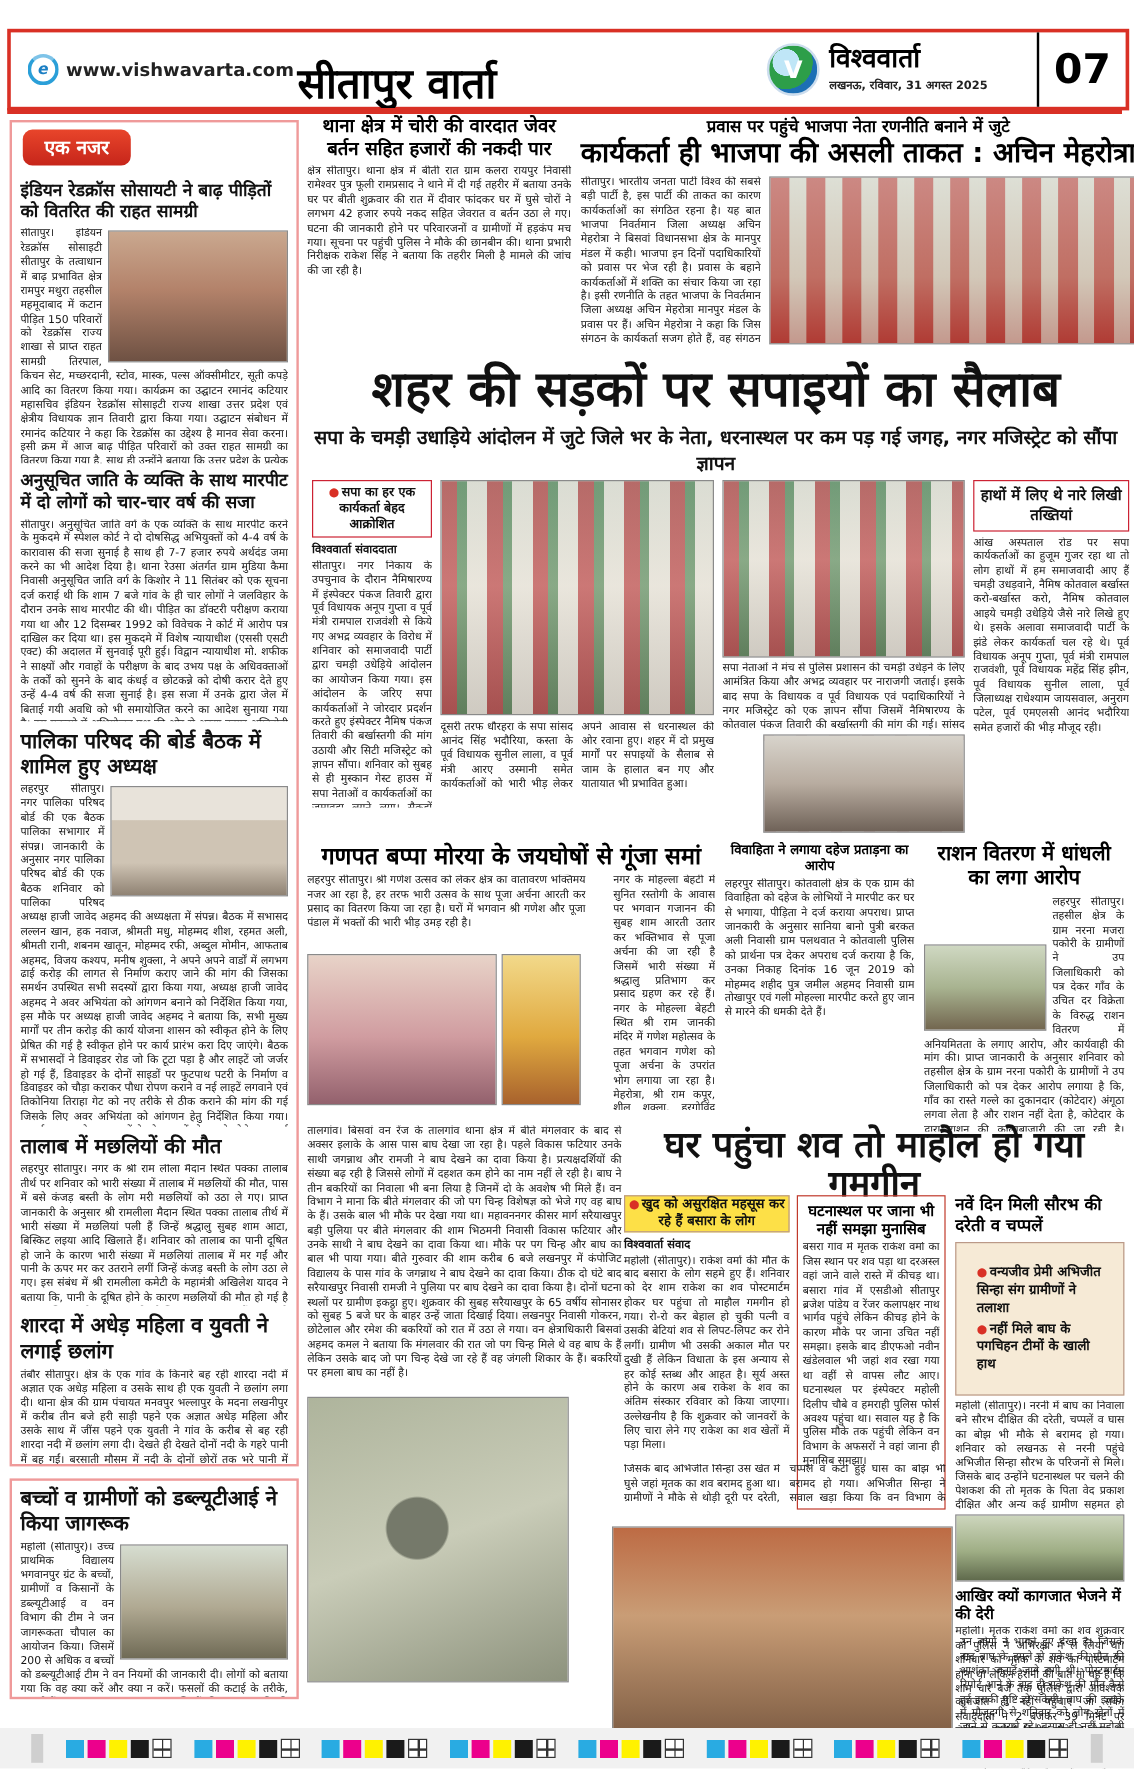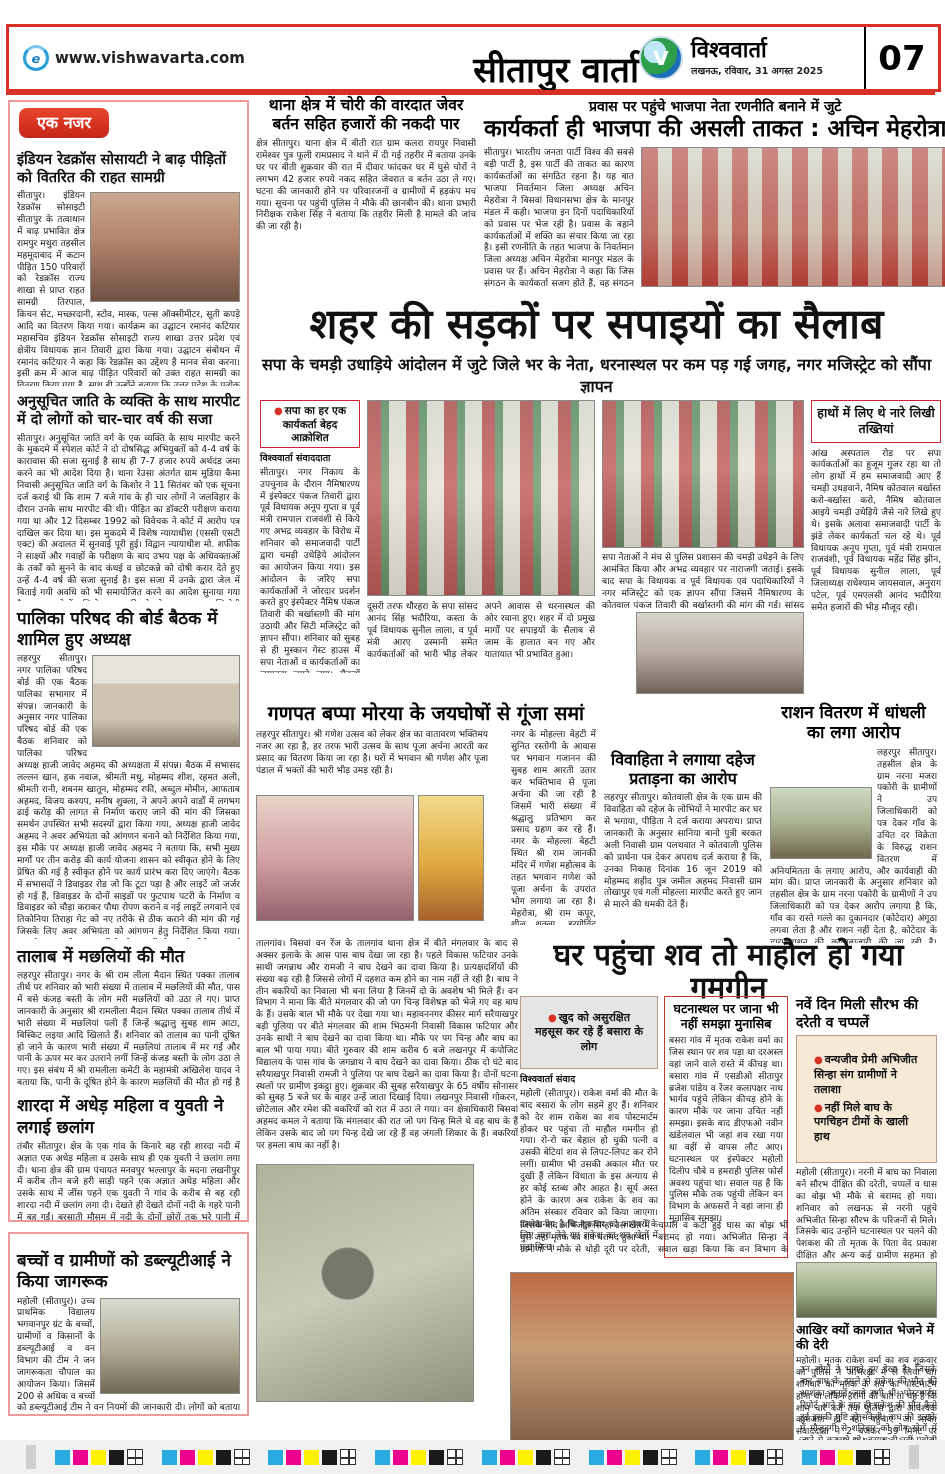--- a/index.html
+++ b/index.html
@@ -4,39 +4,39 @@
 <style>
   html,body{margin:0;padding:0;background:#fff;}
   .page{position:relative;width:945px;height:1474px;background:#fff;overflow:hidden;
         font-family:"DejaVu Sans","Liberation Sans",sans-serif;color:#111;}
   .abs{position:absolute;}
   
   .hdr{left:6px;top:24px;width:929px;height:62px;border:3px solid #d93025;display:flex;align-items:center;background:#fff;}
   .hdr-url{display:flex;align-items:center;gap:6px;padding-left:14px;width:225px;font-weight:700;font-size:15px;color:#222;}
   .e-icon{width:20px;height:20px;border-radius:50%;border:3px solid #2a9fd8;border-top-color:#7ec3e8;color:#1b7fc4;
           font-size:13px;font-weight:700;display:flex;align-items:center;justify-content:center;font-style:italic;}
-  .masthead{flex:1;text-align:right;font-size:35px;font-weight:800;color:#000;letter-spacing:0;margin-top:20px;}
+  .masthead{flex:1;text-align:left;font-size:35px;font-weight:800;color:#000;letter-spacing:0;margin-top:20px;}
   .brand{display:flex;align-items:center;gap:8px;width:225px;}
   .globe{width:40px;height:40px;border-radius:50%;background:radial-gradient(circle at 35% 35%,#bfe6f7 0 30%,#2d9e49 31% 60%,#1c6fb5 61%);
          display:flex;align-items:center;justify-content:center;color:#fff;font-weight:800;font-size:20px;border:2px solid #cde;}
   .brand-name{font-size:22px;font-weight:800;color:#000;line-height:1;}
   .brand-date{font-size:9.5px;font-weight:700;color:#222;margin-top:3px;}
   .pageno{width:72px;align-self:stretch;border-left:2px solid #000;display:flex;align-items:center;justify-content:center;
           font-size:34px;font-weight:800;color:#000;}
   .redbar{left:6px;top:90px;width:929px;height:5px;background:#d93025;}
   
   .bd{font-size:9px;line-height:1.32;text-align:justify;overflow:hidden;color:#141414;}
   .tt{font-weight:800;color:#000;line-height:1.2;}
   .ctr{text-align:center;}
   .photo{border:1px solid #8a8a8a;box-sizing:border-box;}
   .byline{font-weight:800;font-size:9.5px;margin:3px 0;}
   .reddot{color:#d93025;font-size:10px;margin-right:2px;}
   
   .lcol{left:8px;top:100px;width:241px;height:1122px;border:2px solid #ef9a9a;box-sizing:border-box;padding:6px 7px;overflow:hidden;}
-  .lbox2{left:8px;top:1232px;width:241px;height:184px;border:2px solid #ef9a9a;box-sizing:border-box;padding:16px 7px;overflow:hidden;}
+  .lbox2{left:8px;top:1232px;width:241px;height:184px;border:2px solid #ef9a9a;box-sizing:border-box;padding:5px 7px;overflow:hidden;}
   .eknajar{display:inline-block;background:linear-gradient(180deg,#e8452b,#c6251a);color:#fff;font-weight:800;font-size:16px;
            padding:3px 18px 5px;border-radius:8px;margin:0 0 6px 2px;}
   .l-title{font-size:14.5px;font-weight:800;line-height:1.25;margin:6px 0 4px;}
   .l-title-sm{font-size:17px;font-weight:800;line-height:1.25;margin:7px 0 3px;}
   .flR{float:right;margin:2px 0 3px 5px;}
   .flL{float:left;margin:2px 5px 3px 0;}
   
   .row1{left:256px;top:96px;width:681px;height:204px;display:grid;grid-template-columns:220px 1fr 146px;gap:8px;}
   .r1a-t{font-size:15.5px;}
   .r1b-t{font-size:23px;white-space:nowrap;}
@@ -45,27 +45,27 @@
   .leadh{left:256px;top:302px;width:681px;height:94px;}
   .leadh .h1{font-size:41px;font-weight:800;text-align:center;line-height:1.1;}
   .leadh .h2{font-size:16px;font-weight:800;text-align:center;margin-top:6px;}
   .row3{left:260px;top:400px;width:681px;height:298px;display:grid;grid-template-columns:100px 228px 202px 1fr;gap:7px;}
   .spbox{border:1.5px solid #c23;padding:3px;font-weight:800;font-size:10.5px;line-height:1.25;text-align:center;}
   .sidebox{border:1.5px solid #c23;padding:4px 3px;font-weight:800;font-size:12.5px;line-height:1.3;text-align:center;}
   .cols2{column-count:2;column-gap:7px;}
   
   .row4{left:256px;top:702px;width:681px;height:228px;display:grid;grid-template-columns:340px 158px 1fr;gap:8px;}
   .r4a-t{font-size:19.5px;}
-  .r4b-t{font-size:16px;margin-top:48px;}
+  .r4b-t{font-size:11px;}
   .r4c-t{font-size:17px;}
   
   .row5{left:256px;top:934px;width:681px;height:528px;}
   .r5d1-t{font-size:16.5px;}
   .gloomh{font-size:30px;font-weight:800;text-align:center;line-height:1.1;}
-  .tanbox{background:#e5e5e5;border:1.5px solid #b98;padding:14px;font-weight:800;font-size:11px;line-height:1.3;text-align:center;}
+  .tanbox{background:#fde047;border:1.5px solid #b98;padding:0;font-weight:800;font-size:11px;line-height:1.3;text-align:center;}
   .redbox{border:1.5px solid #c0392b;box-sizing:border-box;padding:4px;}
   .graybox{border:1px solid #999;box-sizing:border-box;padding:17px;background:#fdfdfd;}
   .bul{font-weight:800;font-size:11px;line-height:1.35;}
   
   .ph-relief{background:linear-gradient(180deg,#caa88f,#b3826a 45%,#6e5143),linear-gradient(#d9c2a8,#d9c2a8);}
   .ph-board{background:linear-gradient(180deg,#e8e3da 0 30%,#cfc4b4 31% 70%,#8f8273);}
   .ph-bjp{background:repeating-linear-gradient(90deg,rgba(200,40,40,.45) 0 16px,rgba(235,230,220,.5) 16px 30px),linear-gradient(180deg,#cfd8ce,#b9a893 60%,#9c4b3e);}
   .ph-rally{background:repeating-linear-gradient(90deg,rgba(190,30,40,.5) 0 13px,rgba(40,120,60,.45) 13px 21px,rgba(242,240,233,.65) 21px 38px),linear-gradient(180deg,#aeb8a9,#d9d2c4 45%,#8d8377);}
   .ph-media{background:linear-gradient(180deg,#d8d4cc,#b8aca0 50%,#6f6258),repeating-linear-gradient(70deg,rgba(150,30,30,.3) 0 9px,transparent 9px 26px);}
   .ph-women{background:linear-gradient(180deg,#e8d3c8,#d09ca0 55%,#93616d);}

